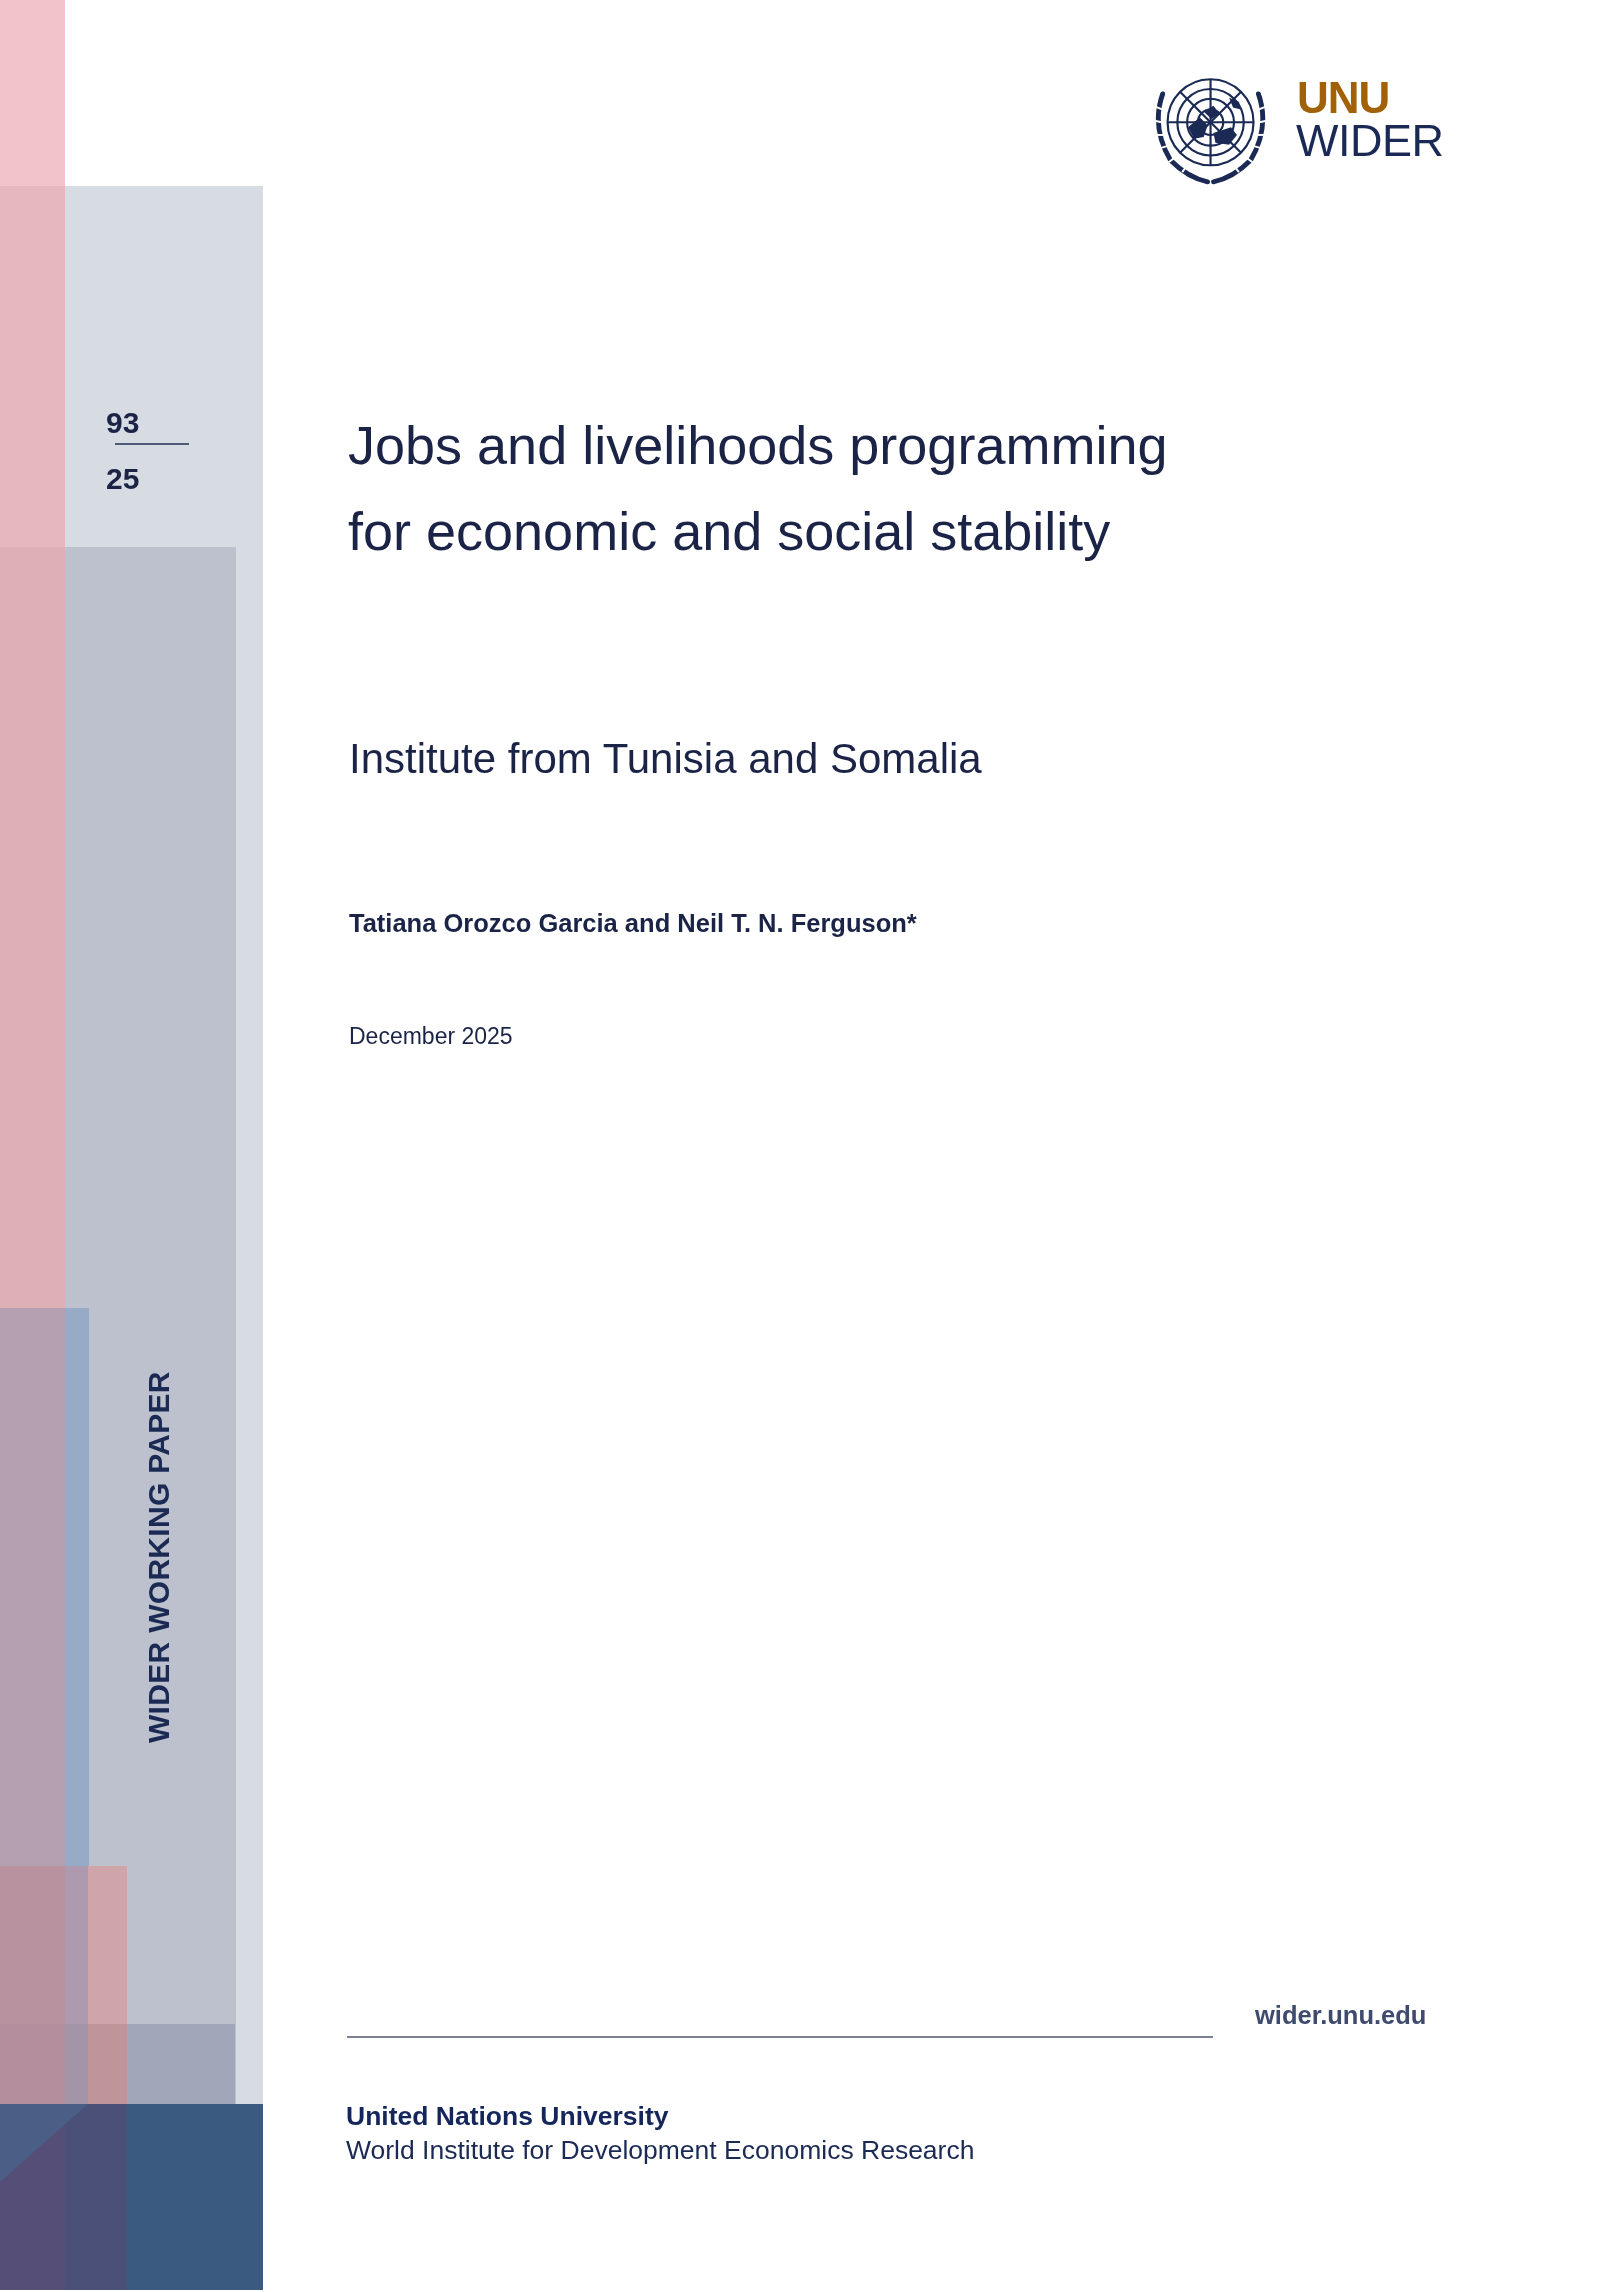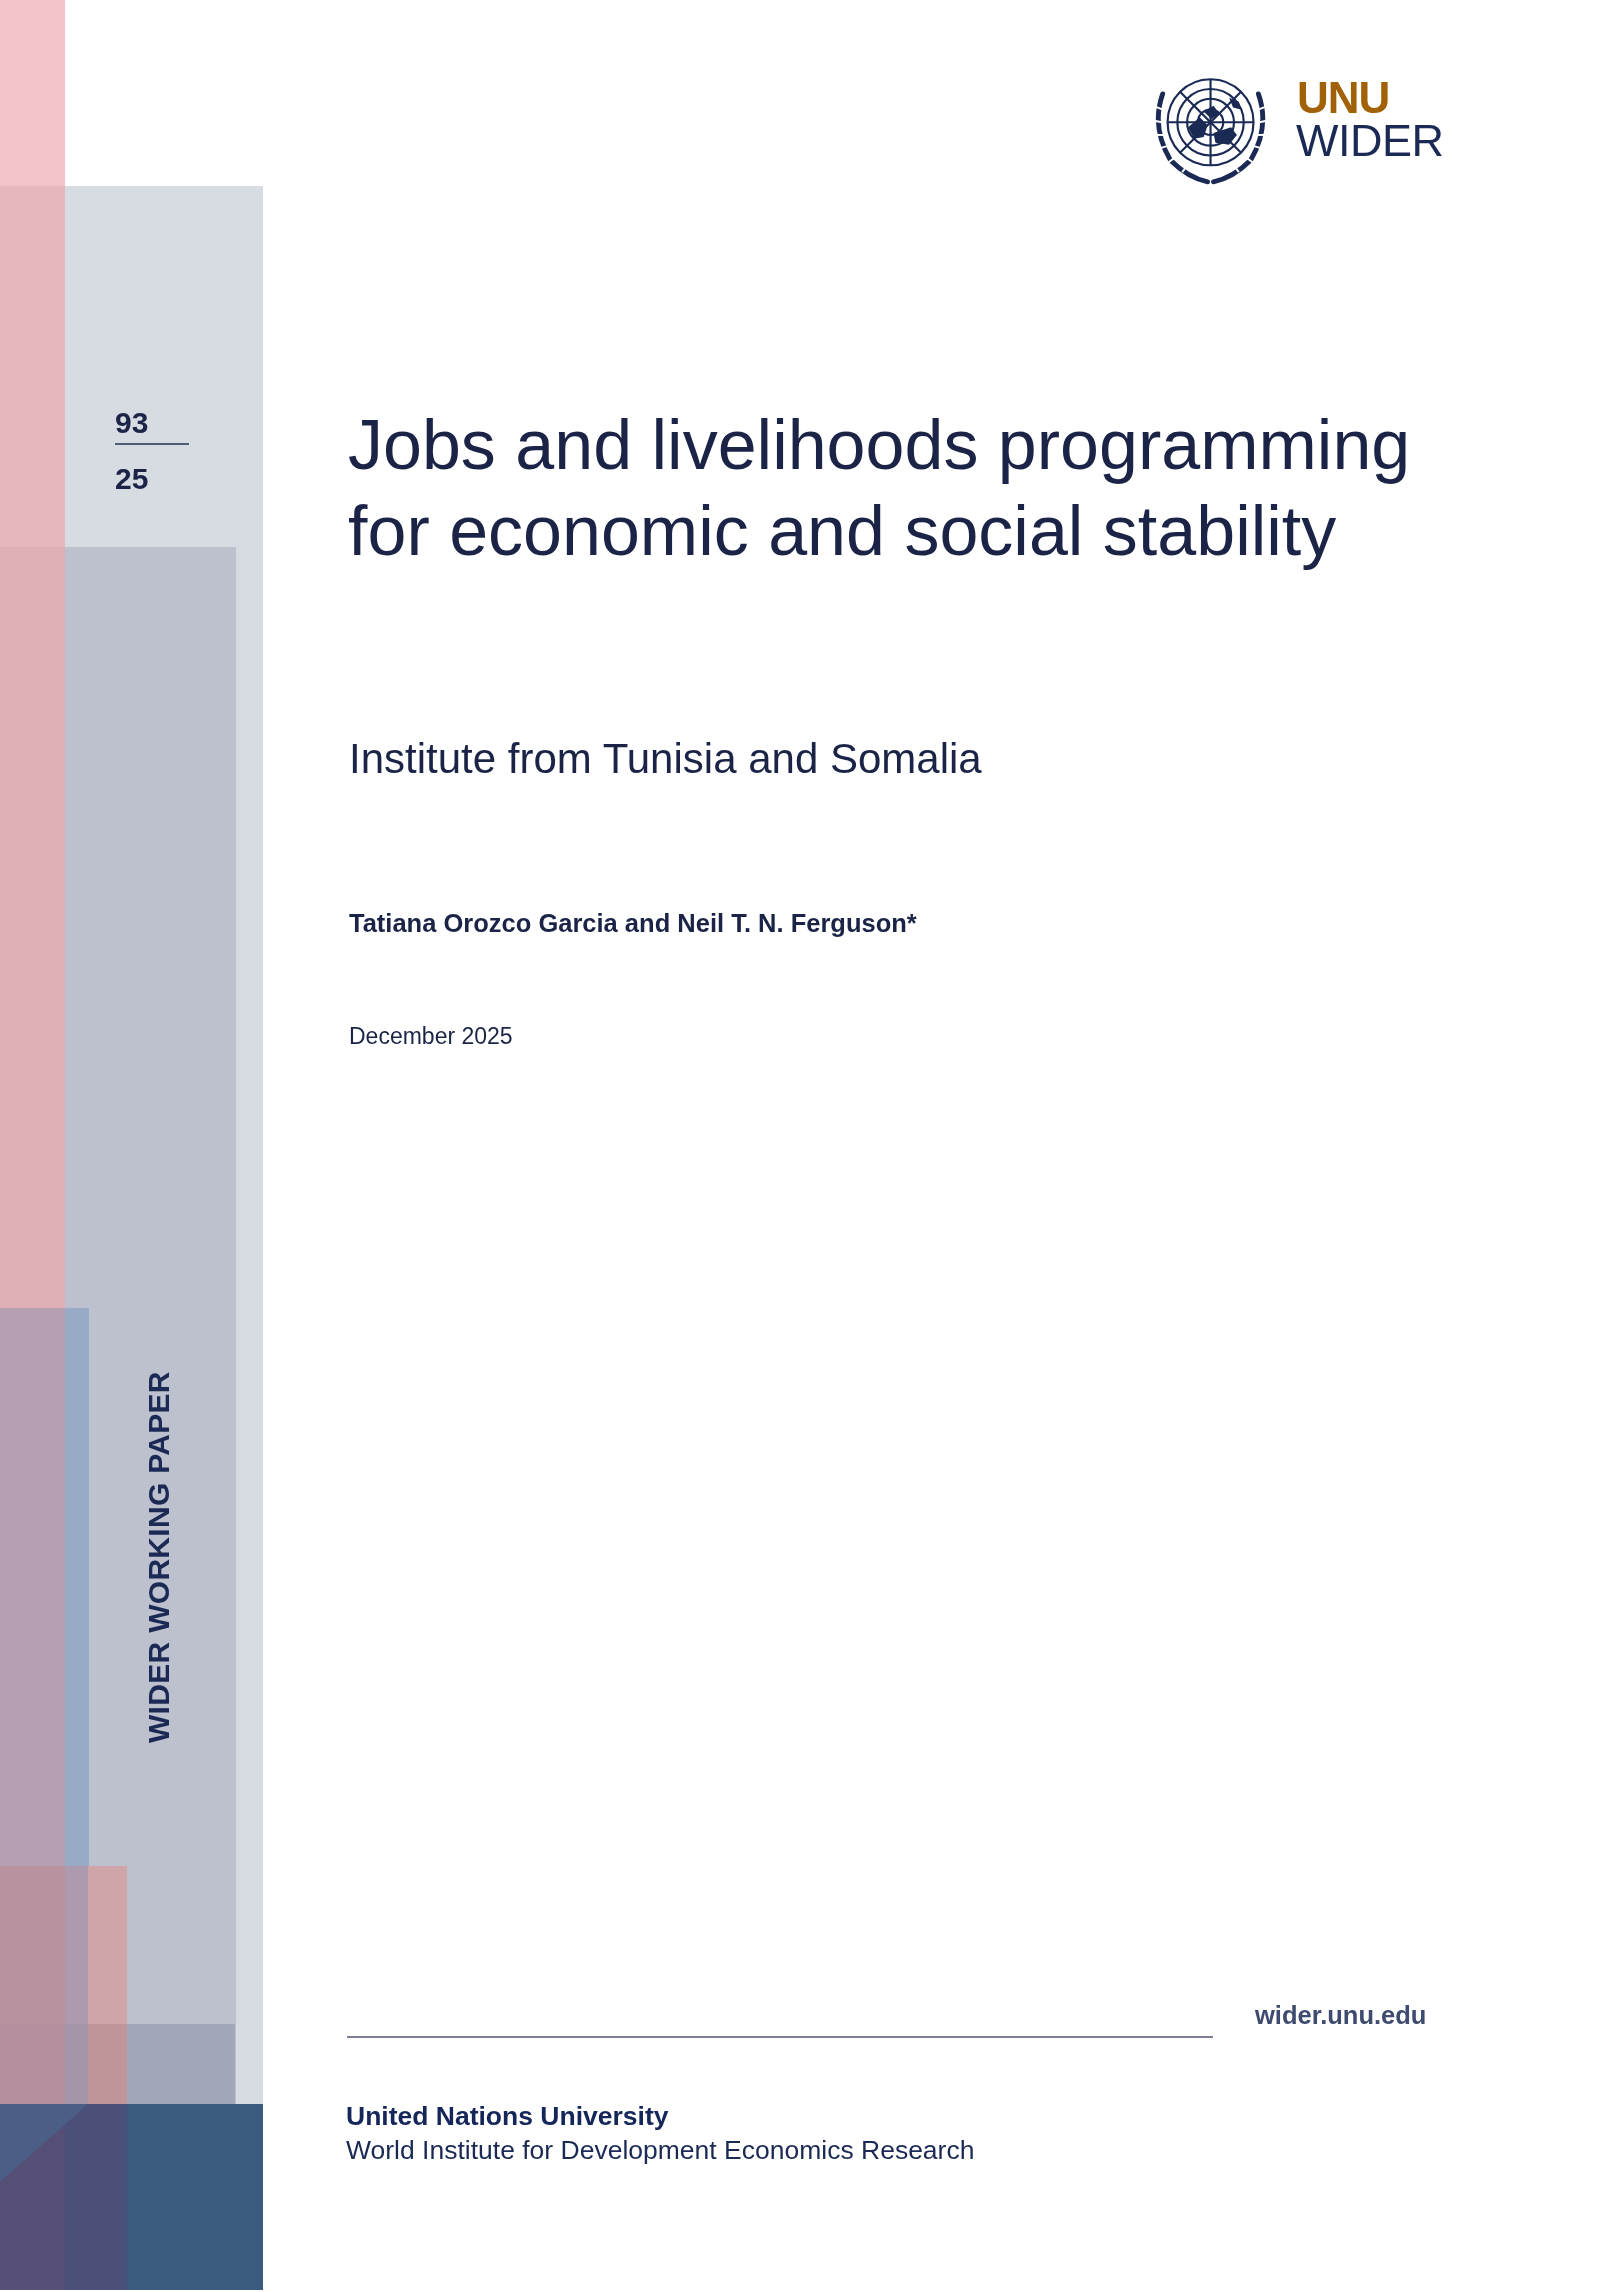--- a/index.html
+++ b/index.html
@@ -19,30 +19,30 @@
   #b-rose3{left:88px;top:1866px;width:39px;height:238px;background:#d0a5a9;}
   #b-gray-dark{left:127px;top:2024px;width:108px;height:80px;background:#a1a7b8;}
   #b-rose-dark1{left:0;top:2024px;width:65px;height:80px;background:#b48e9c;}
   #b-rose-dark2{left:65px;top:2024px;width:23.5px;height:80px;background:#a395a7;}
   #b-rose-dark3{left:88px;top:2024px;width:39px;height:80px;background:#c09599;}
   #b-navy{left:0;top:2104px;width:263px;height:186px;background:#3b5a80;}
   #b-navy-purple{left:0;top:2104px;width:127px;height:186px;background:#4a5078;}
   #b-navy-deep{left:0;top:2104px;width:65px;height:186px;background:#554f77;}
   #b-navy-tri{left:0;top:2104px;width:88px;height:78px;background:#4b5e85;clip-path:polygon(0 0,100% 0,0 100%);}
 
-  .issue-num{left:115px;font-weight:bold;font-size:30px;color:#1b2447;line-height:1;}
+  .issue-num{left:106px;font-weight:bold;font-size:30px;color:#1b2447;line-height:1;}
   #issue-a{top:408px;}
   #issue-b{top:464px;}
   #issue-line{left:115px;top:443px;width:74px;height:2px;background:#4e5a78;}
 
   #series-label{left:144px;top:1743px;transform-origin:0 0;transform:rotate(-90deg);font-weight:bold;font-size:30px;color:#1b2a55;white-space:nowrap;letter-spacing:0.3px;line-height:1;}
   #logo-unu{left:1297px;top:76px;font-size:44px;font-weight:900;color:#a16207;line-height:1;letter-spacing:-1px;}
   #logo-wider{left:1296px;top:118px;font-size:45px;font-weight:normal;color:#1b2a55;line-height:1;letter-spacing:-0.5px;}
 
-  #title{left:348px;top:402px;width:1127px;font-size:70px;line-height:86px;color:#1b2447;margin:0;font-weight:normal;}
+  #title{left:348px;top:402px;width:1127px;font-size:54px;line-height:86px;color:#1b2447;margin:0;font-weight:normal;}
   #subtitle{left:349px;top:738px;font-size:42px;color:#1b2447;line-height:1;}
   #authors{left:349px;top:911px;font-size:25.5px;font-weight:bold;color:#1b2447;line-height:1;}
   #date{left:349px;top:1025px;font-size:23px;font-weight:normal;color:#1b2447;line-height:1;}
 
   #footer-rule{left:347px;top:2036px;width:866px;height:2px;background:#7a7f93;}
   #footer-url{left:1255px;top:2003px;font-size:25.5px;font-weight:bold;color:#3e4a6e;line-height:1;text-decoration:none;}
   #footer-org{left:346px;top:2103px;font-size:26.5px;font-weight:bold;color:#14265a;line-height:1;}
   #footer-inst{left:346px;top:2137px;font-size:26.5px;color:#1b2a55;line-height:1;}
 </style>
 </head>

